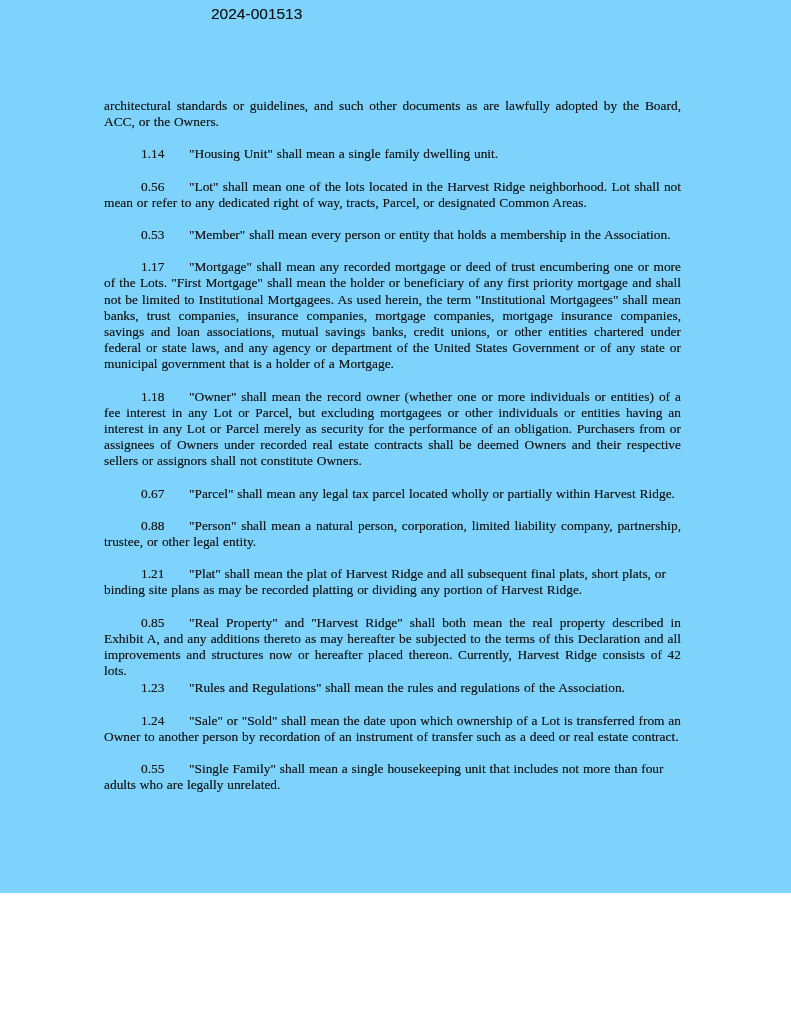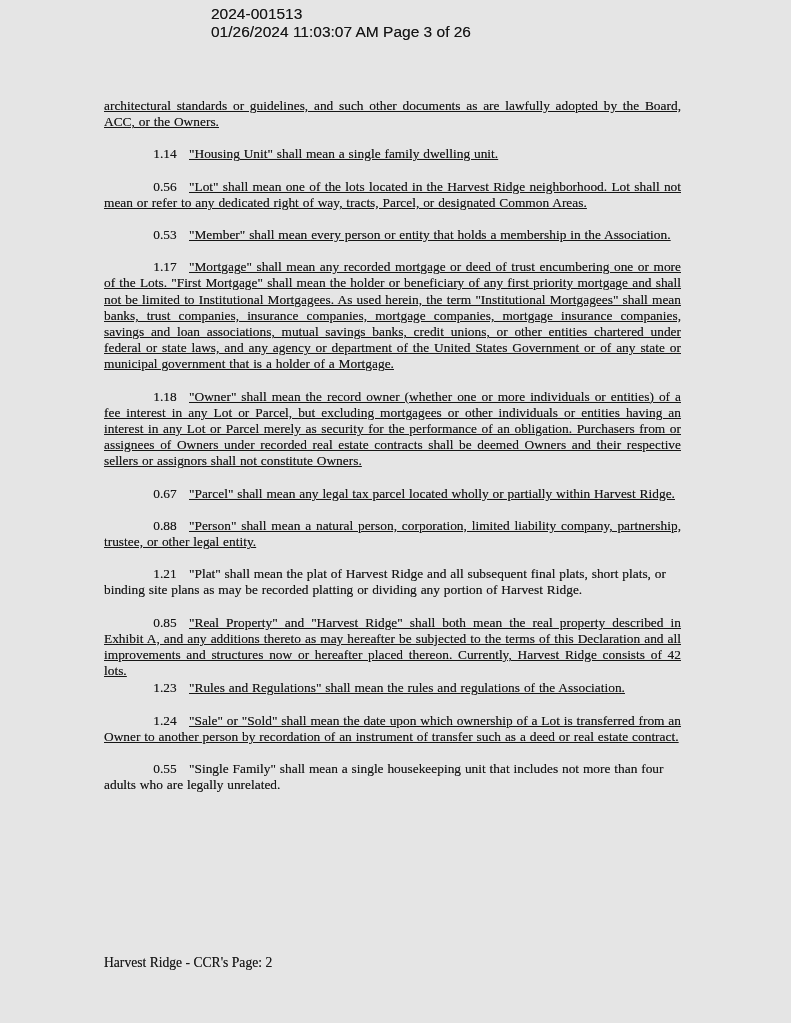--- a/index.html
+++ b/index.html
@@ -3,22 +3,22 @@
 <meta charset="utf-8">
 <style>
   html, body {
     margin: 0;
     padding: 0;
     background: #ffffff;
   }
   .page {
     position: relative;
     width: 791px;
-    height: 1023px;
-    background: #e5e5e5;
+    height: 893px;
+    background: #7dd3fc;
     overflow: hidden;
     font-family: "Liberation Serif", serif;
     color: #161616;
     text-shadow: 0 0 0.45px rgba(20,20,20,0.55); 
   }
   .stamp {
     position: absolute;
     left: 211px;
     top: 5px;
     font-family: "Liberation Sans", sans-serif;
@@ -32,44 +32,42 @@
     left: 104px;
     top: 98px;
     width: 577px;
     font-size: 13.4px;
     line-height: 16.2px;
     word-spacing: 0.5px;
   }
   .content p {
     margin: 0 0 16px 0;
   }
-  .content p.just { text-align: justify; text-decoration: underline; }
+  .content p.just { text-align: justify; }
   .content p.nogap { margin-bottom: 1px; }
   .pnum {
     display: inline-block;
     margin-left: 37px;
     width: 48px;
-    text-align: center;
   }
   .footer {
     position: absolute;
     left: 104px;
     top: 955px;
     font-size: 13.6px;
     white-space: nowrap;
   }
 </style>
 </head>
 <body>
 
 <div class="page">
 
   <div class="stamp">
     <div>2024-001513</div>
-    <div>01/26/2024 11:03:07 AM Page 3 of 26</div>
   </div>
 
   <div class="content">
 
     <p class="just">architectural standards or guidelines, and such other documents as are lawfully adopted by the Board, ACC, or the Owners.</p>
 
     <p class="just">
       <span class="pnum">1.14</span><span>"Housing Unit" shall mean a single family dwelling unit.</span>
     </p>
 

